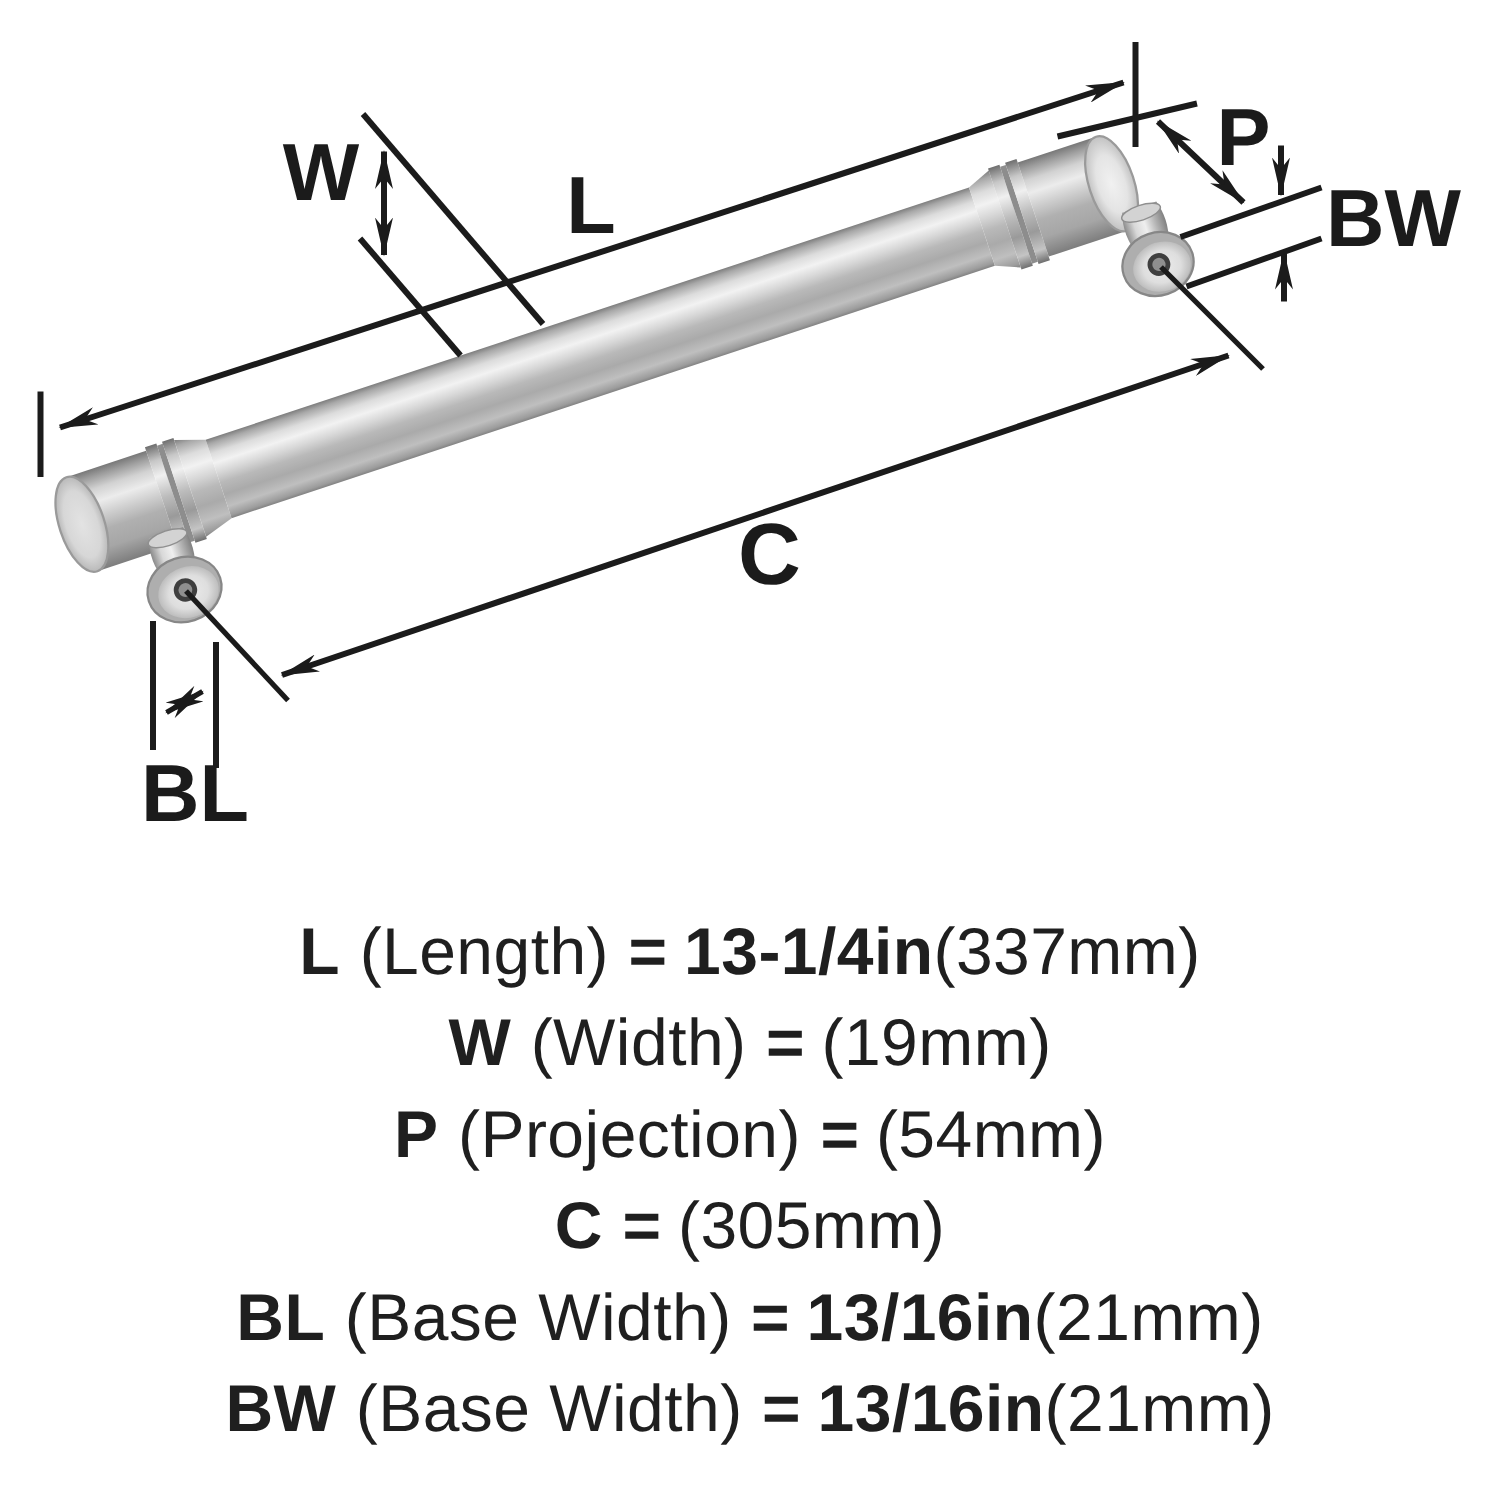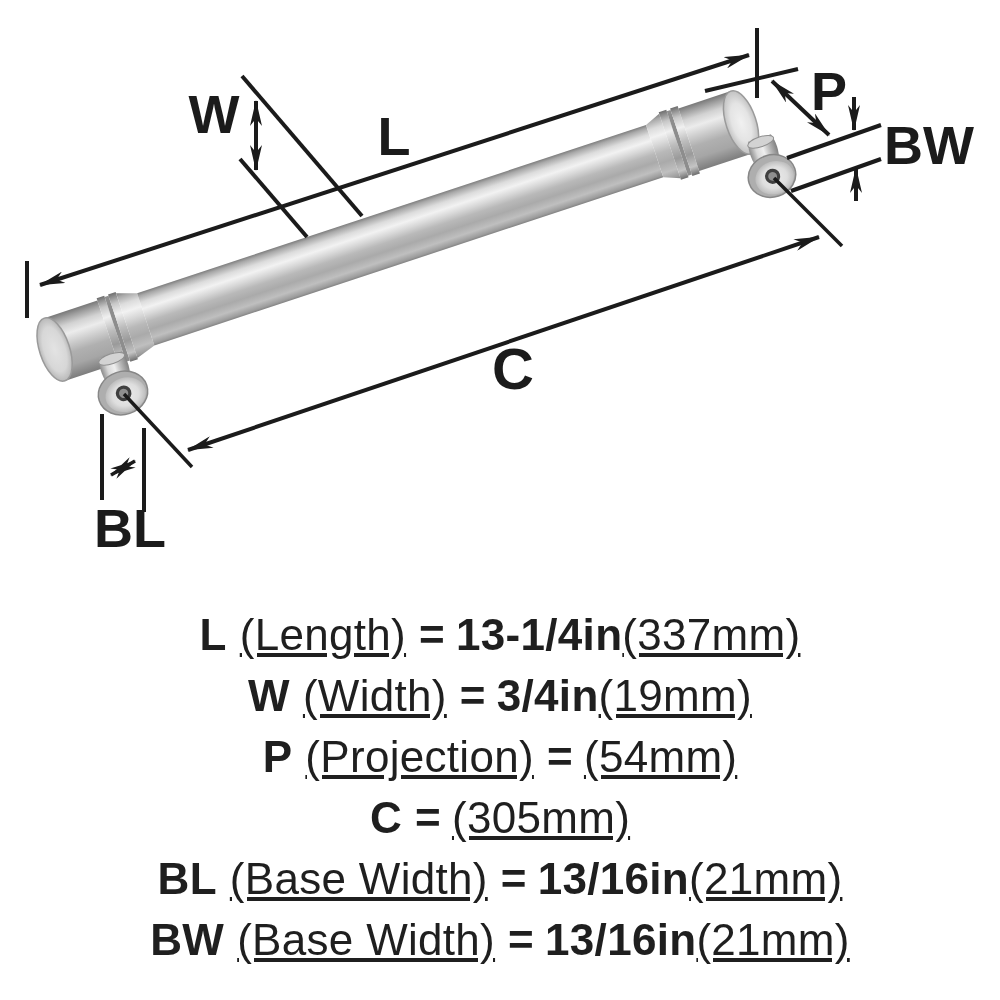--- a/index.html
+++ b/index.html
@@ -5,21 +5,21 @@
   html,body{margin:0;padding:0;}
   body{width:1000px;height:1000px;background:#ffffff;position:relative;overflow:hidden;
        font-family:"Liberation Sans", sans-serif;}
   .stage{position:absolute;left:0;top:0;width:1000px;height:1000px;background:#ffffff;}
   svg{display:block;}
   .dim-label{font-family:"Liberation Sans",sans-serif;font-weight:bold;fill:#1b1b1b;}
   .specs{position:absolute;left:0;right:0;top:604px;}
   .spec-row{height:61px;display:flex;justify-content:center;align-items:baseline;
             font-size:44px;line-height:61px;color:#1f1f1f;letter-spacing:0.3px;white-space:pre;}
   .sp-b{font-weight:bold;}
-  .sp-r{font-weight:normal;text-decoration:underline;}
+  .sp-r{font-weight:normal;}
   .m-r{margin-right:13px;}
   .m-s{margin-right:11px;}
 </style>
 </head>
 <body>
 
 <div class="stage">
 
   <svg width="1000" height="600" viewBox="0 0 1000 600">
     <defs>
@@ -156,21 +156,20 @@
       <span class="sp-r m-r">(Length)</span>
       <span class="sp-b m-s">=</span>
       <span class="sp-b">13-1/4in</span>
       <span class="sp-r">(337mm)</span>
     </div>
 
     <div class="spec-row">
       <span class="sp-b m-r">W</span>
       <span class="sp-r m-r">(Width)</span>
       <span class="sp-b m-s">=</span>
-      <span class="sp-b">3/4in</span>
       <span class="sp-r">(19mm)</span>
     </div>
 
     <div class="spec-row">
       <span class="sp-b m-r">P</span>
       <span class="sp-r m-r">(Projection)</span>
       <span class="sp-b m-s">=</span>
       <span class="sp-r">(54mm)</span>
     </div>
 

